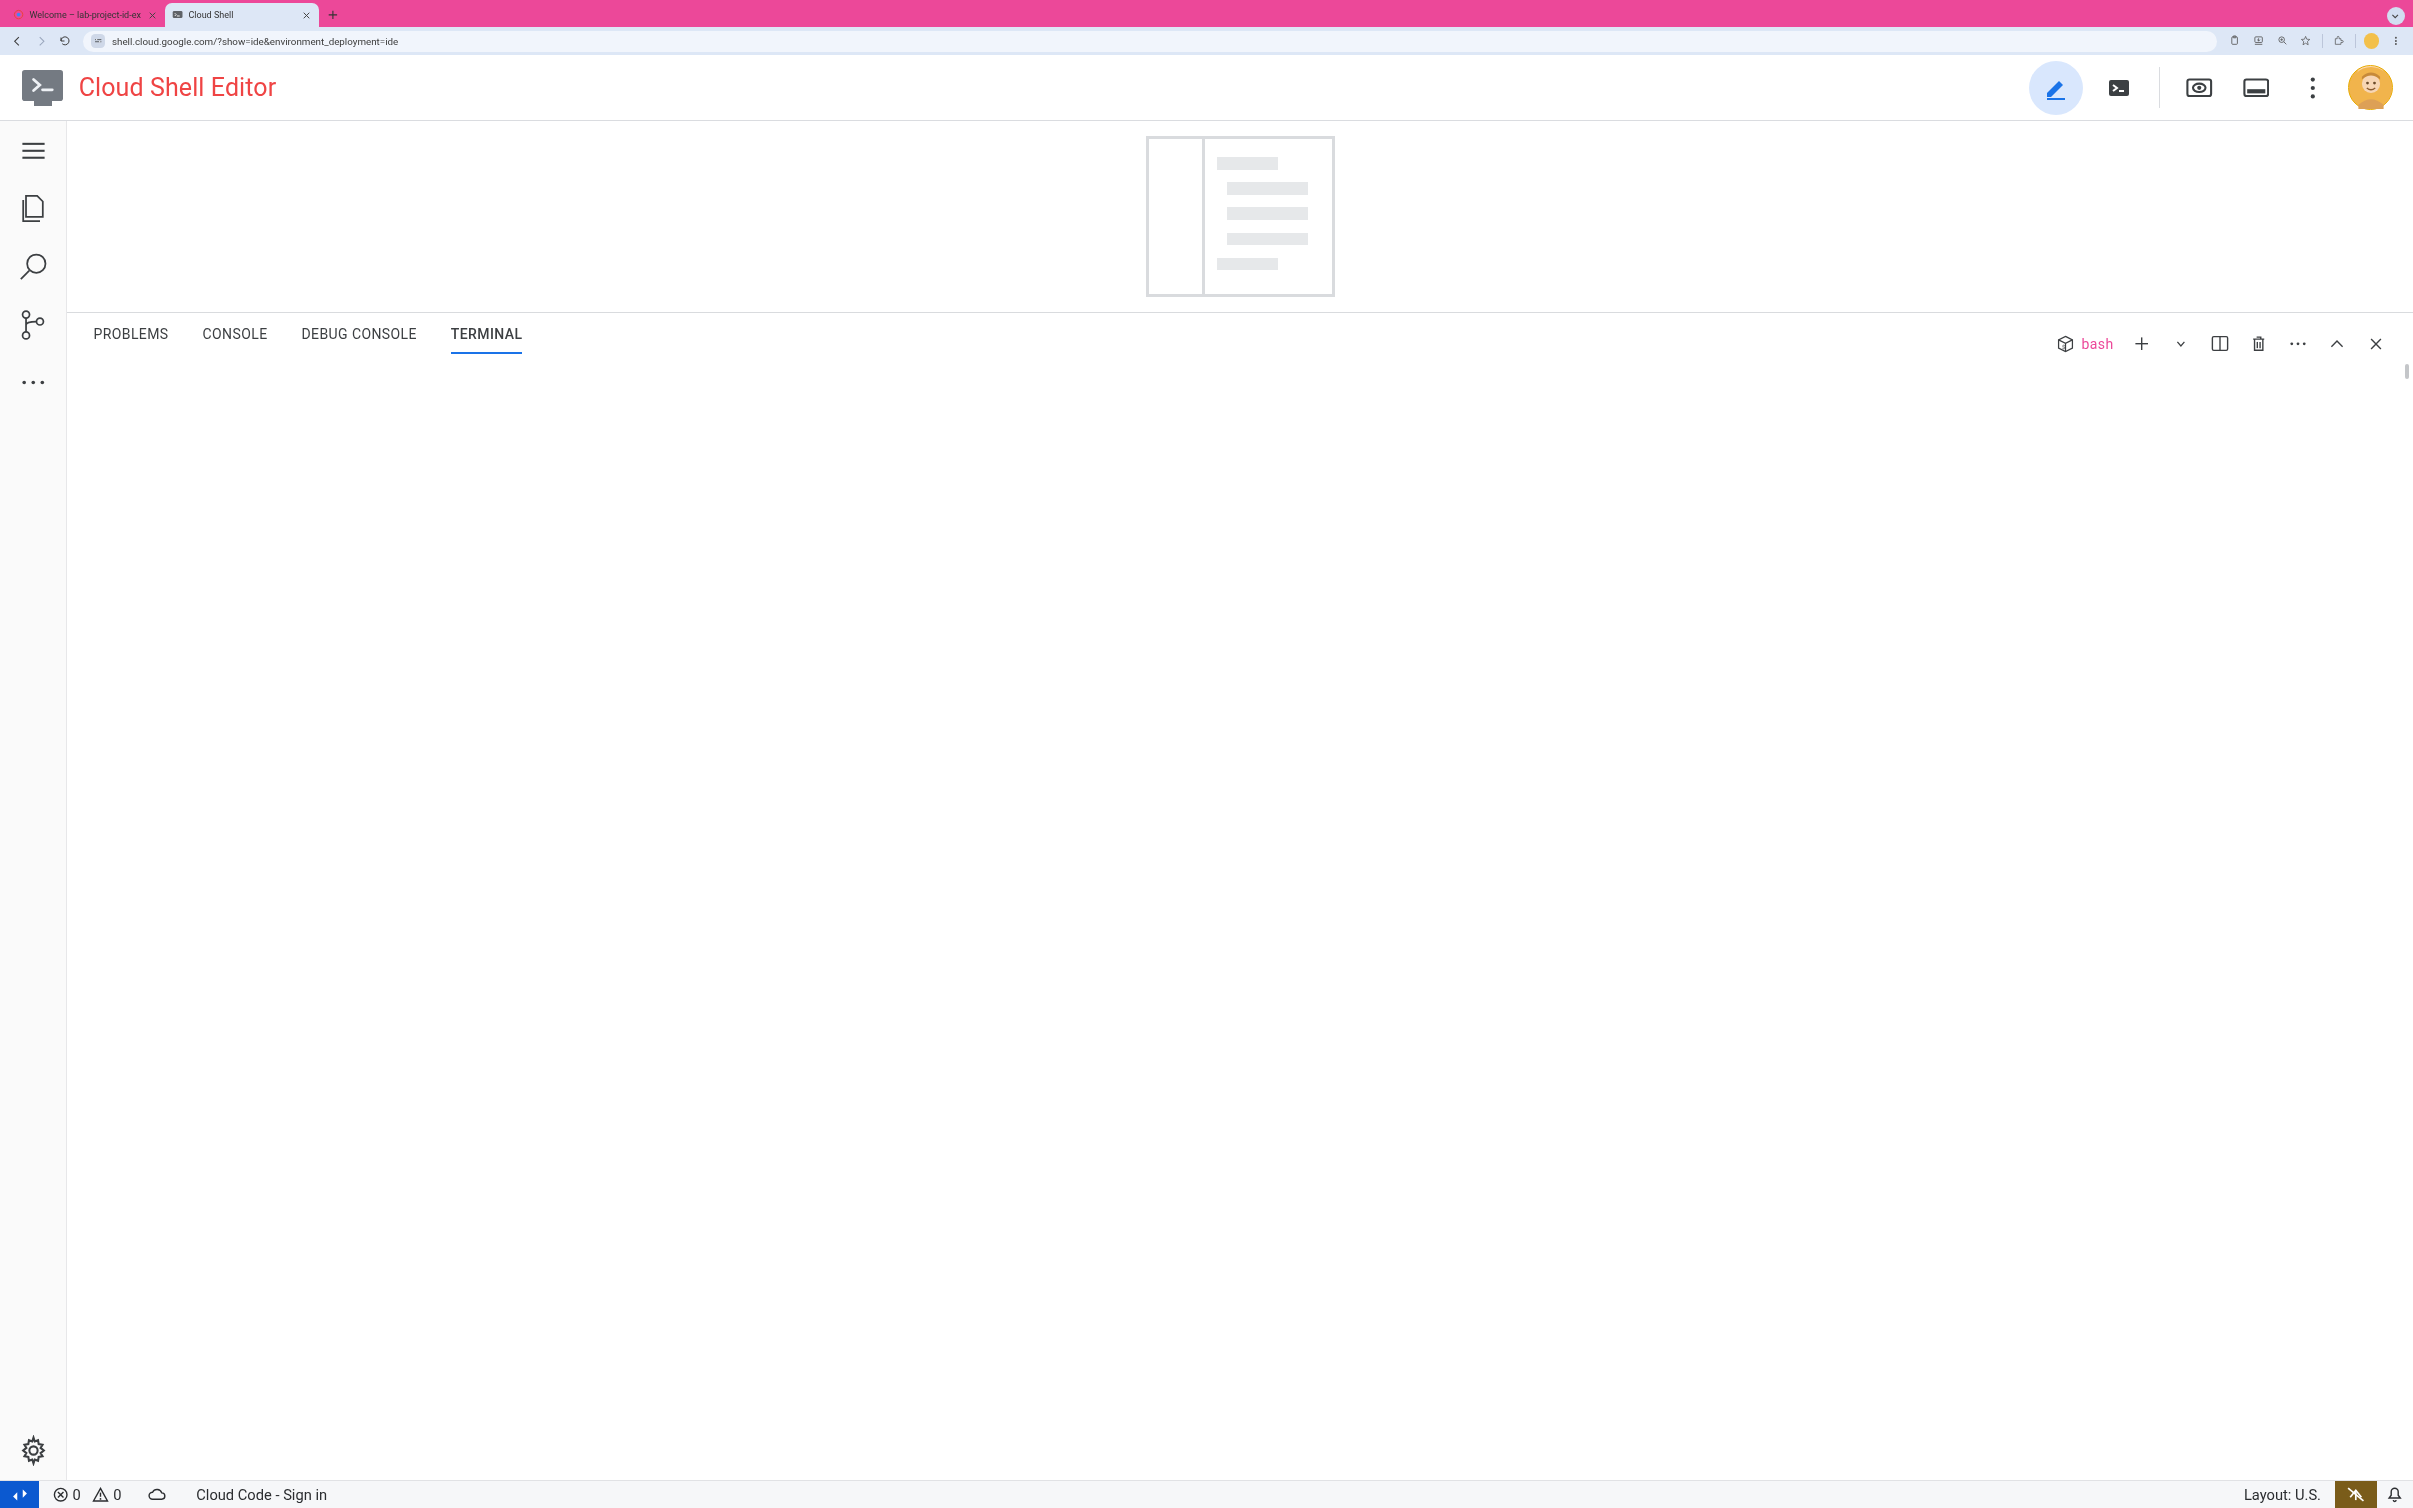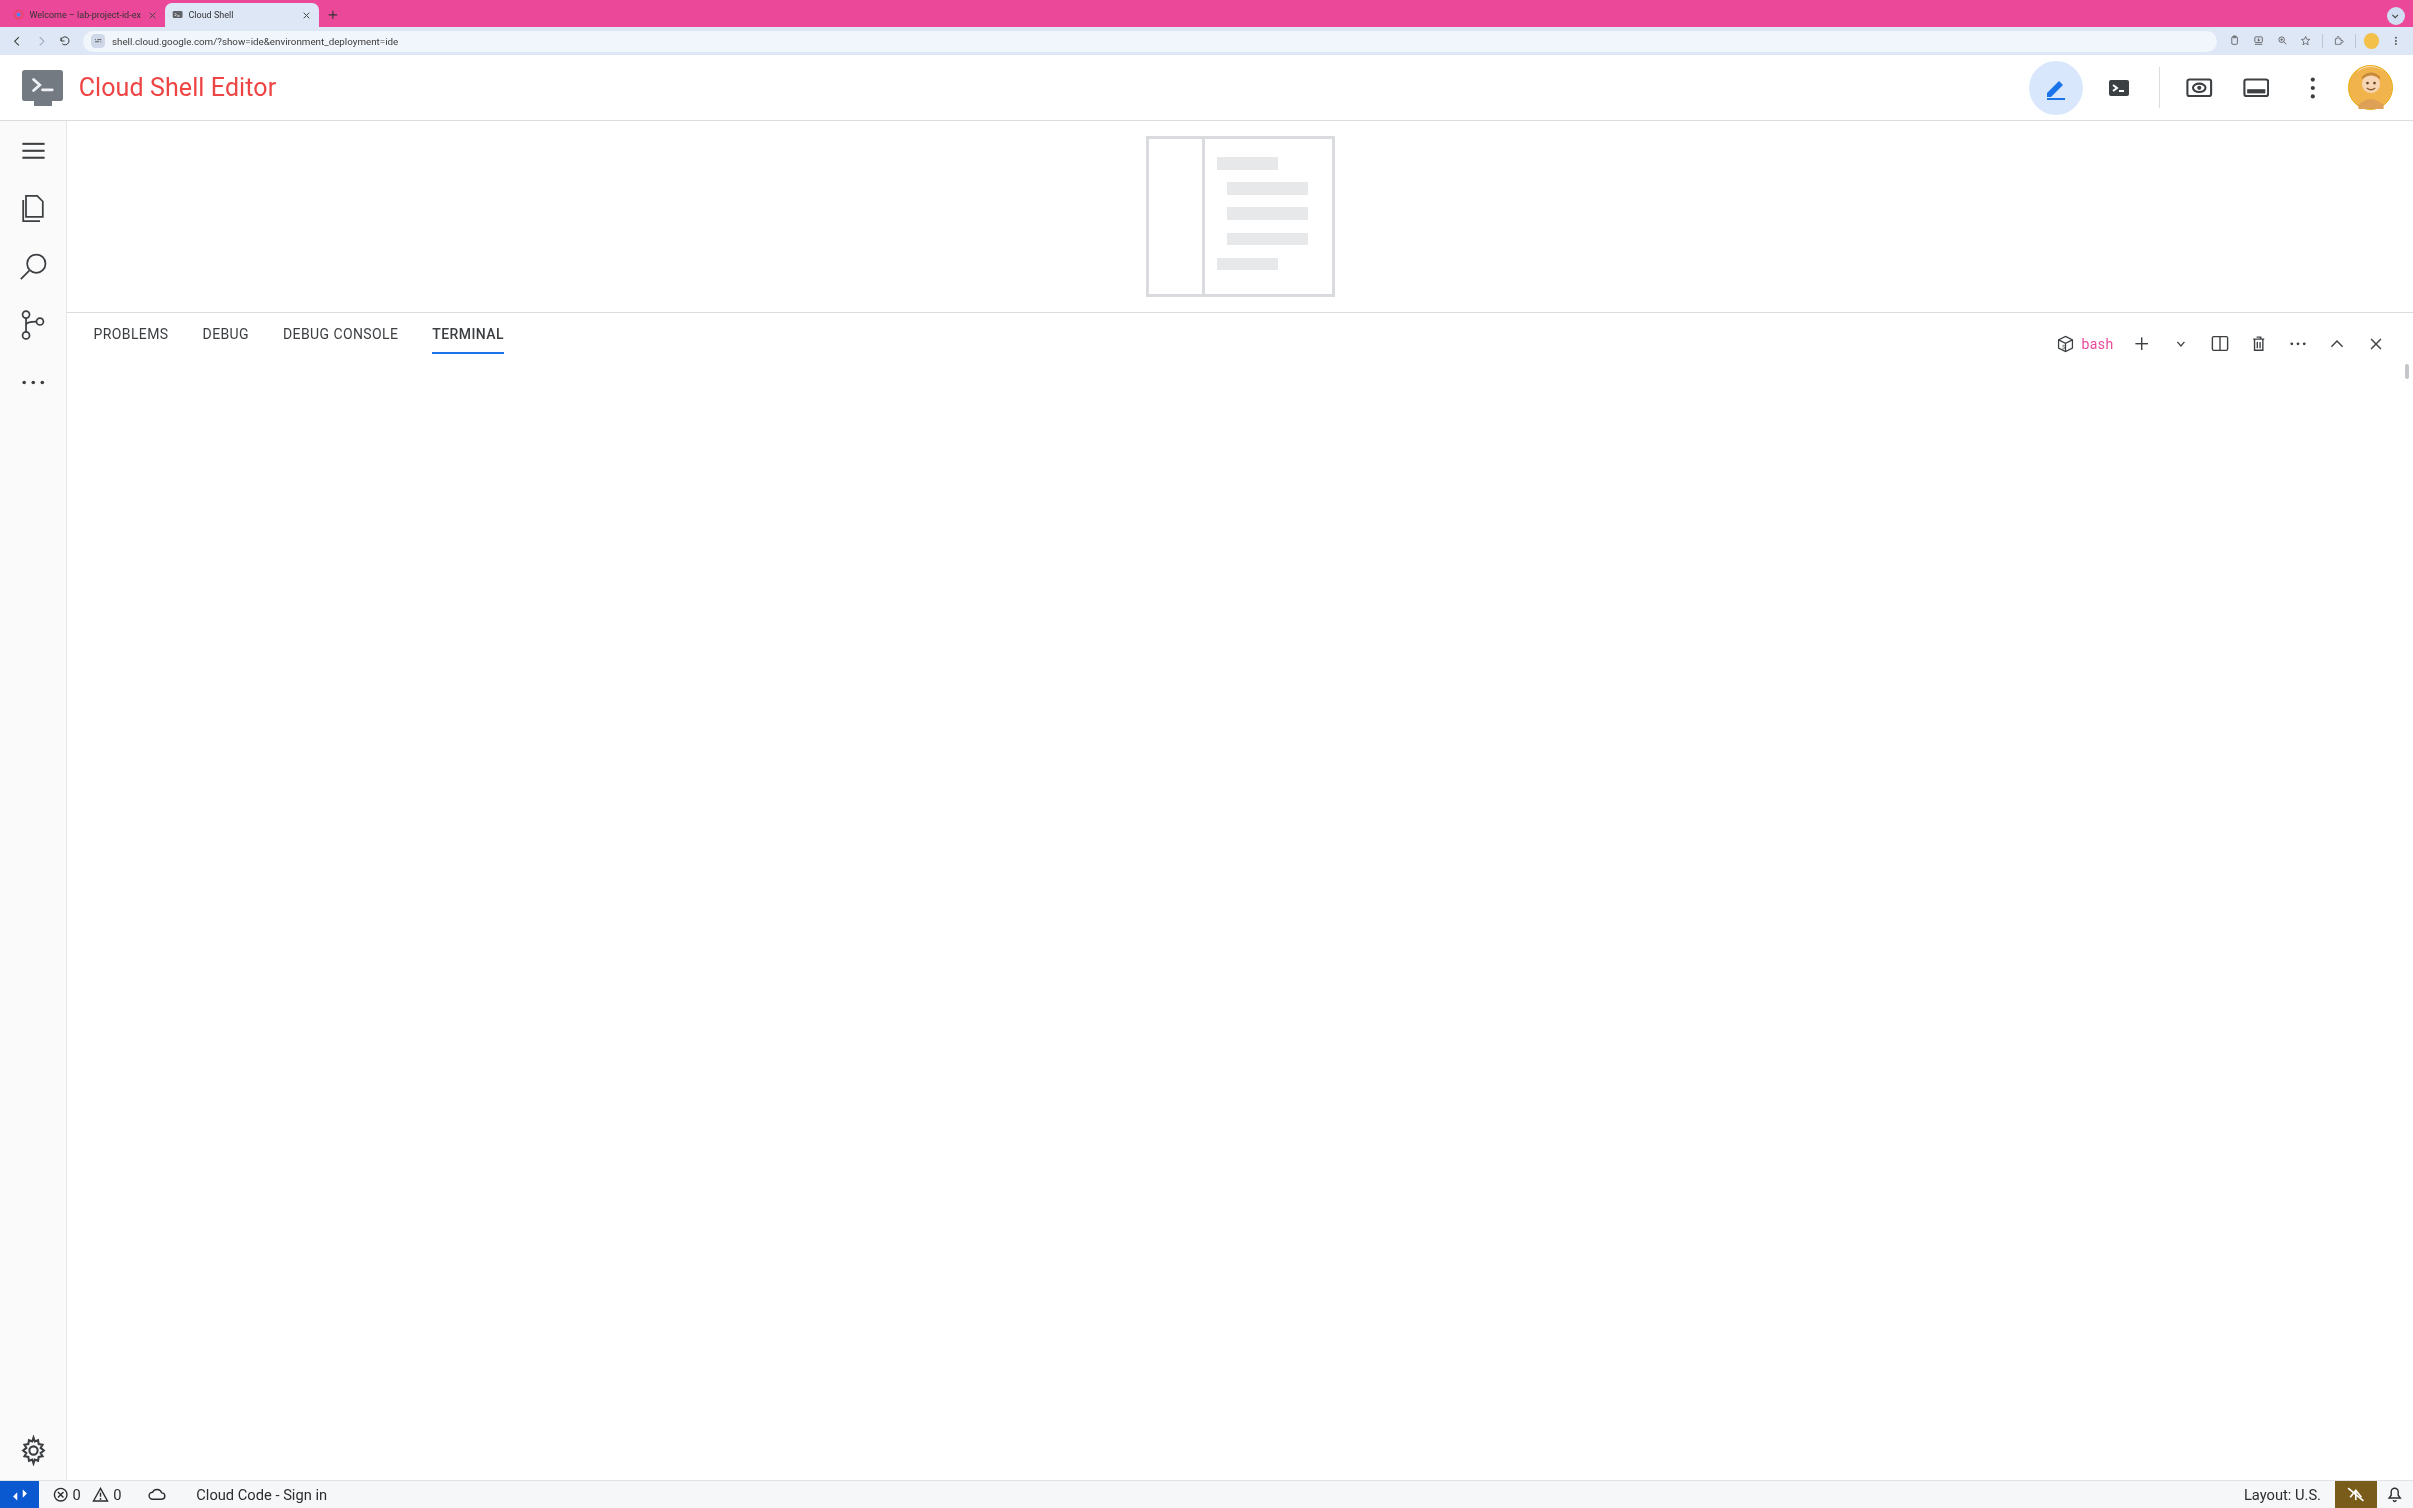--- a/index.html
+++ b/index.html
@@ -422,21 +422,21 @@
           <div class="bar-row s3"></div>
           <div class="bar-row s4"></div>
           <div class="bar-row s5"></div>
         </div>
       </div>
     </div>
 
     <div class="bottom-panel">
       <div class="panel-tabs">
         <div class="ptab">PROBLEMS</div>
-        <div class="ptab">DEBUG</div>
+        <div class="ptab">CONSOLE</div>
         <div class="ptab">DEBUG CONSOLE</div>
         <div class="ptab active">TERMINAL</div>
 
         <div class="panel-tabs-right">
           <div class="term-label">
             <svg width="17" height="18" viewBox="0 0 24 26" style="font-size:20px">
                 <path d="M12 2 L22 7 L22 19 L12 24 L2 19 L2 7 Z" fill="none" stroke="#3c3f42" stroke-width="1.8"></path>
                 <path d="M2 7 L12 12 L22 7 M12 12 V24" stroke="#3c3f42" stroke-width="1.8" fill="none"></path>
                 <text x="7" y="20" font-size="8" fill="#3c3f42">$</text>
               </svg>

